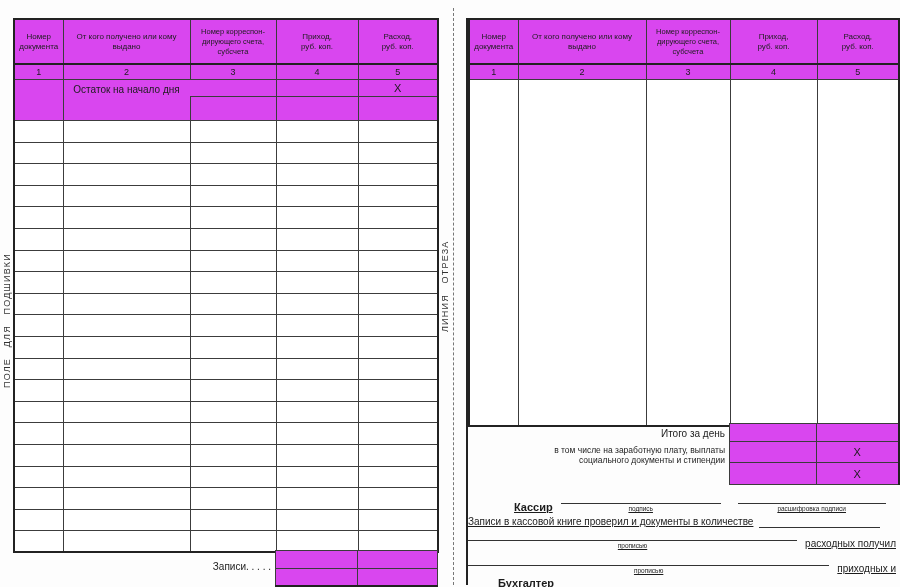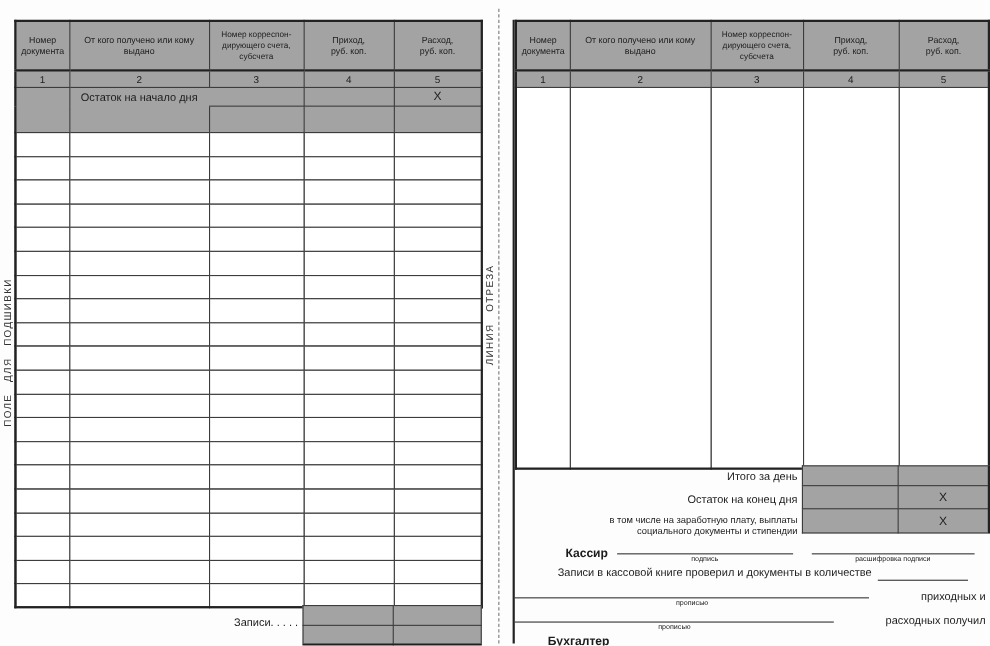--- a/index.html
+++ b/index.html
@@ -5,21 +5,21 @@
   html,body{margin:0;padding:0;background:#fff;}
   #page{position:relative;width:900px;height:587px;background:#fdfdfd;overflow:hidden;
         font-family:"Liberation Sans","DejaVu Sans",sans-serif;color:#1c1c1c;}
 
   
   #top-line{position:absolute;left:13px;top:1px;width:424px;height:15px;display:flex;align-items:flex-end;
             font-size:10px;font-weight:bold;}
   .hrule{border-bottom:1px solid #333;height:11px;display:inline-block;}
 
   
-  table.cash{border-collapse:collapse;table-layout:fixed;position:absolute;background:#a3a3a3;}
+  table.cash{border-collapse:collapse;table-layout:fixed;position:absolute;background:#d946ef;}
   table.cash th,table.cash td{border:1px solid #3c3c3c;padding:0;margin:0;overflow:hidden;}
   table.cash{border:2px solid #222;}
   table.cash thead tr.hdr th{border-bottom:2px solid #222;font-weight:normal;font-size:8px;line-height:10px;
         white-space:pre-line;text-align:center;vertical-align:middle;}
   table.cash thead tr.nums td{font-size:9px;text-align:center;height:14px;line-height:13px;}
   #left-table{left:13px;top:18px;width:424px;}
   #right-table{left:468px;top:18px;width:430px;}
   td.blank{background:#fff;}
   .xmark{font-size:11px;text-align:center;vertical-align:middle;}
 
@@ -39,26 +39,26 @@
   #right-page-edge{position:absolute;left:466px;top:18px;height:567px;width:0;border-left:2px solid #222;}
 
   
   #totals-labels{position:absolute;left:468px;top:423px;width:257px;}
   #totals-labels .tl{display:flex;align-items:center;justify-content:flex-end;font-size:10px;}
   #totals-labels .tl.small{font-size:8.5px;line-height:10px;text-align:right;}
   #right-mini{left:729px;top:423px;width:169px;border:1px solid #3c3c3c;border-right:2px solid #222;}
 
   
   #signatures{position:absolute;left:468px;top:491px;width:428px;font-size:10px;}
-  .sig-row{display:flex;align-items:center;}
+  .sig-row{display:flex;align-items:flex-end;text-decoration:underline;}
   .sig-label{font-weight:bold;font-size:11px;line-height:12px;}
   .fld{display:inline-flex;flex-direction:column;}
   .fld .rule{height:11px;border-bottom:1px solid #333;}
   .fld .cap{font-size:6.5px;line-height:9px;text-align:center;color:#222;}
-  .sig-text{line-height:12px;padding-left:39px;}
+  .sig-text{line-height:12px;}
 </style>
 </head>
 <body>
 
 <div id="page">
 
 
   <table class="cash" id="left-table">
     <colgroup>
         <col style="width:49px">
@@ -304,21 +304,20 @@
           <td class="blank"></td>
           <td class="blank"></td>
           <td class="blank"></td>
           <td class="blank"></td>
       </tr>
     </tbody>
   </table>
 
   <div id="totals-labels">
     <div class="tl" style="height:20px">Итого за день</div>
-    <div class="tl" style="height:22px">Остаток на конец дня</div>
     <div class="tl small" style="height:23px">
       <span><span>в том числе на заработную плату, выплаты</span><br><span>социального документы и стипендии</span></span>
     </div>
   </div>
   <table class="cash" id="right-mini">
     <colgroup>
         <col style="width:87px">
         <col style="width:82px">
       </colgroup>
     <tbody>
@@ -348,33 +347,33 @@
         <span class="rule"></span>
           <span class="cap">расшифровка подписи</span>
       </span>
     </div>
     <div class="sig-row" style="margin-top:3px">
       <span class="sig-text">Записи в кассовой книге проверил и документы в количестве</span>
       <span class="fld" style="flex:1;margin-left:6px;margin-right:16px">
         <span class="rule"></span>
       </span>
     </div>
+    <div class="sig-row" style="margin-top:1px">
+      <span class="fld" style="flex:1">
+        <span class="rule"></span>
+          <span class="cap">прописью</span>
+      </span>
+      <span class="sig-text" style="margin-left:8px">расходных получил</span>
+    </div>
     <div class="sig-row" style="margin-top:4px">
       <span class="fld" style="flex:1">
         <span class="rule"></span>
           <span class="cap">прописью</span>
       </span>
       <span class="sig-text" style="margin-left:8px">приходных и</span>
-    </div>
-    <div class="sig-row" style="margin-top:1px">
-      <span class="fld" style="flex:1">
-        <span class="rule"></span>
-          <span class="cap">прописью</span>
-      </span>
-      <span class="sig-text" style="margin-left:8px">расходных получил</span>
     </div>
     <div class="sig-row" style="margin-top:2px">
       <span class="sig-label" style="margin-left:30px">Бухгалтер</span>
       <span class="fld" style="width:215px;margin-left:8px">
         <span class="rule"></span>
       </span>
       <span class="fld" style="width:140px;margin-left:22px">
         <span class="rule"></span>
       </span>
     </div>

